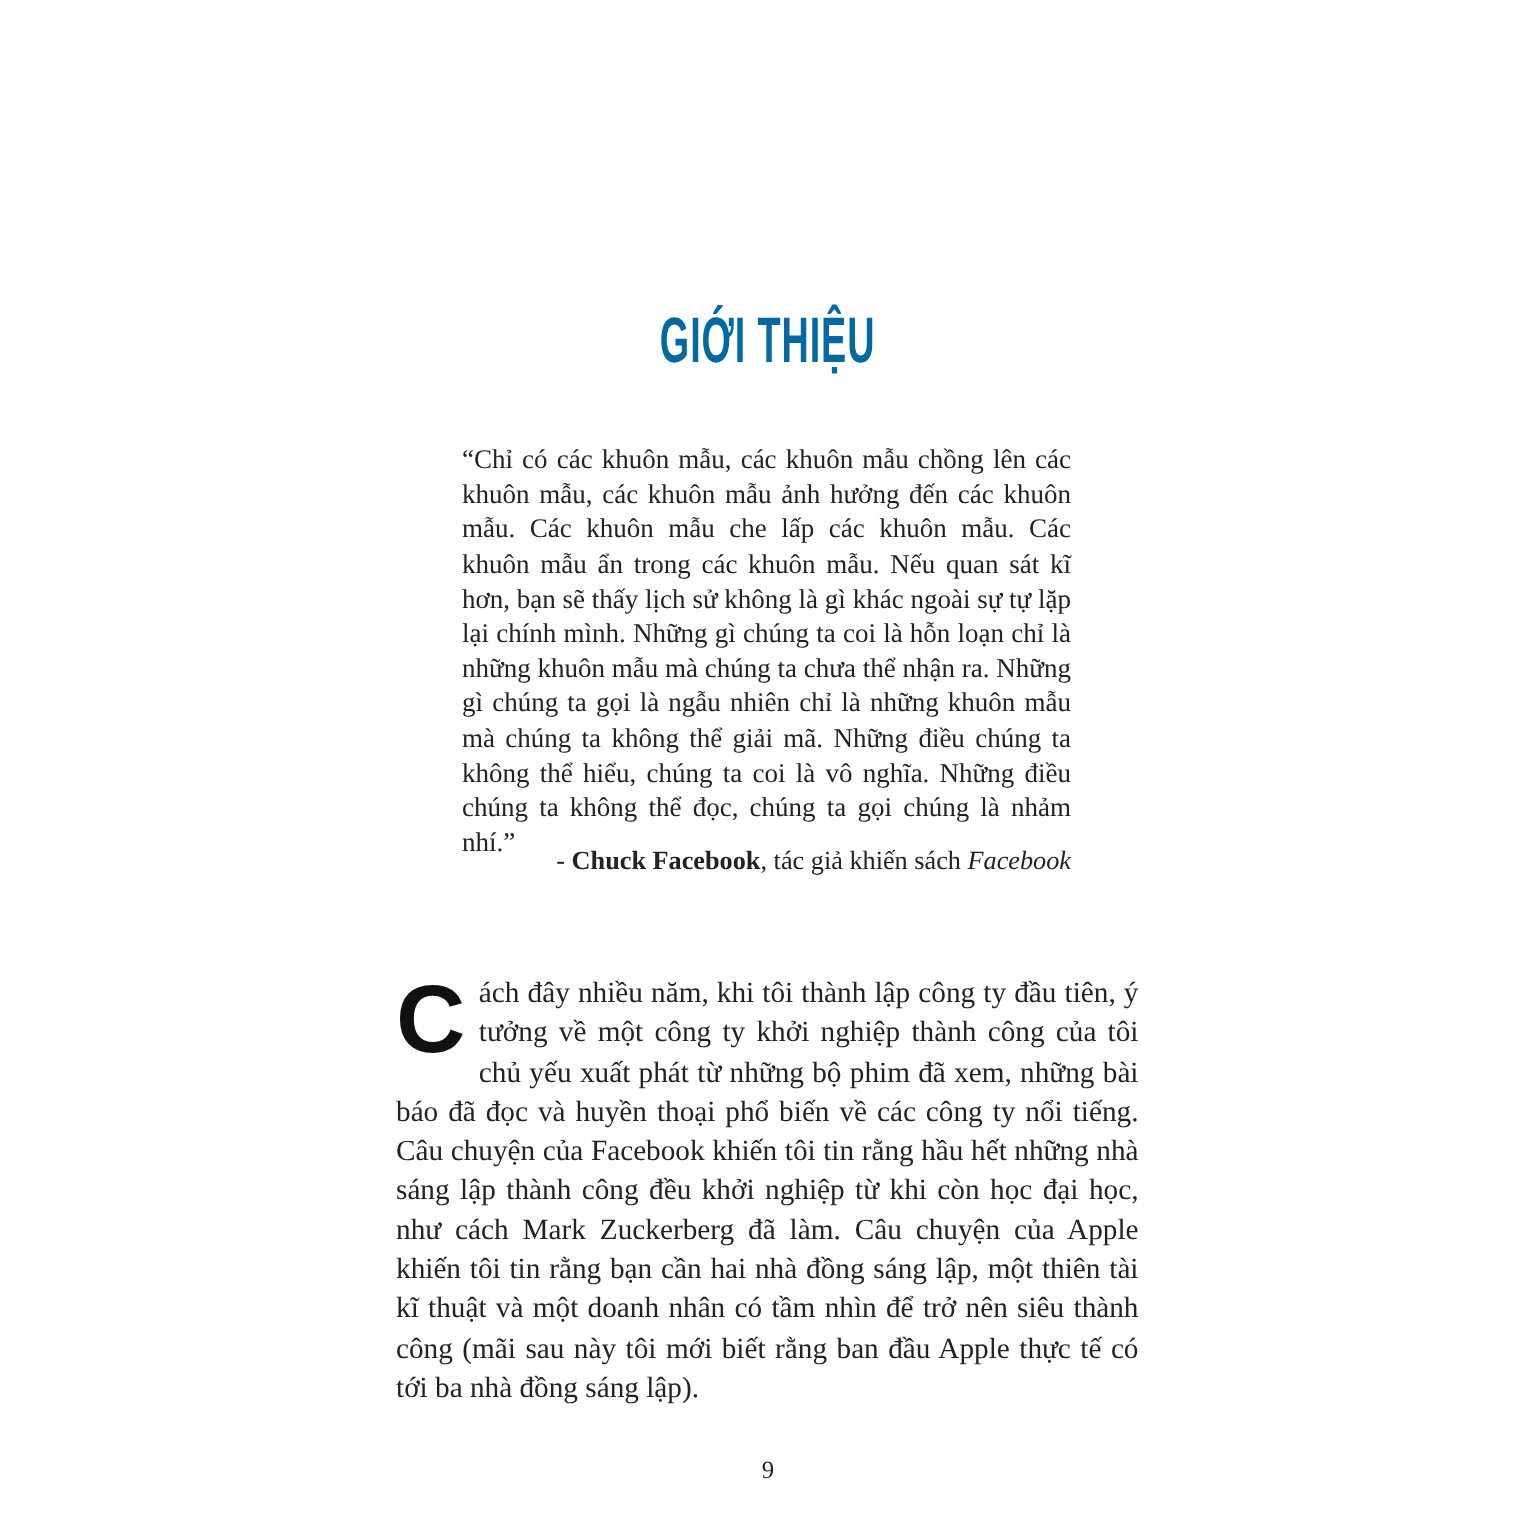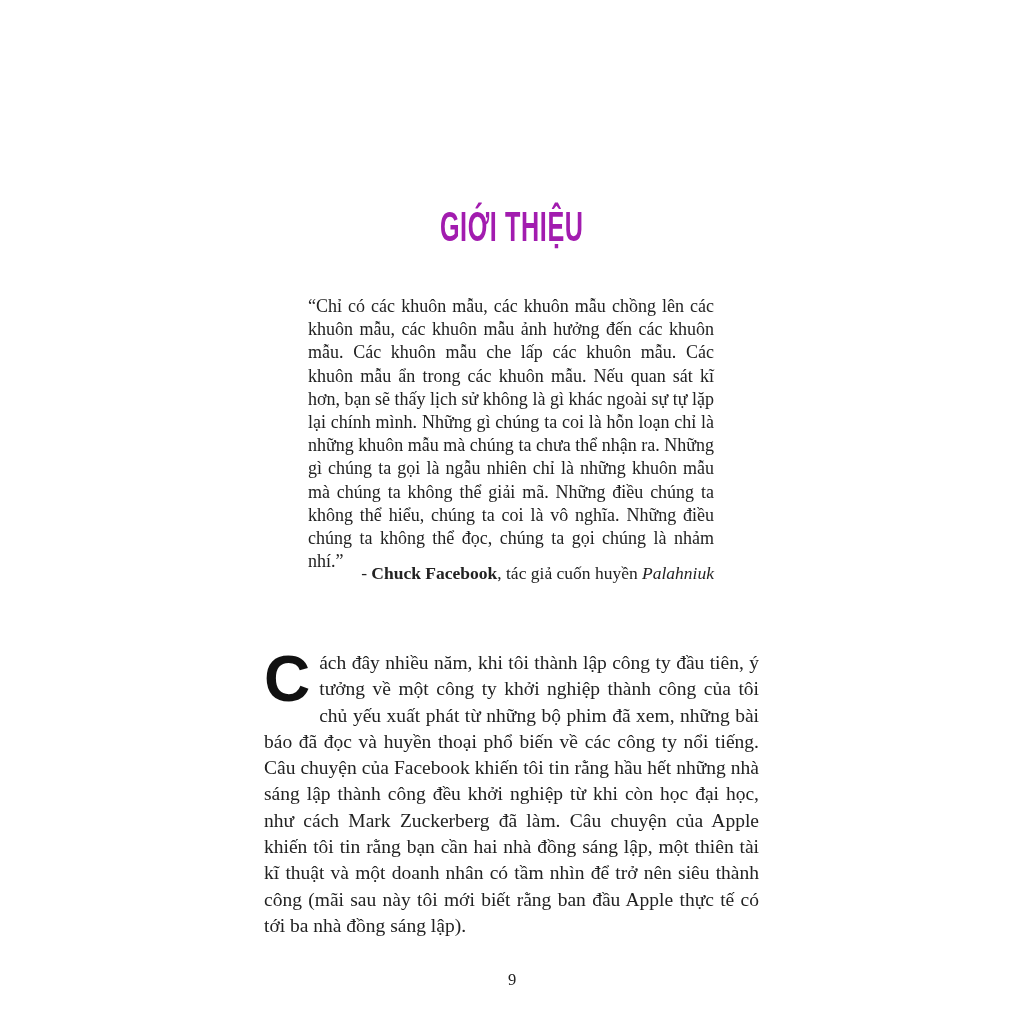--- a/index.html
+++ b/index.html
@@ -21,21 +21,21 @@
   .chapter-title {
     position: absolute;
     top: 203px;
     left: 0;
     width: 100%;
     margin: 0;
     text-align: center;
     font-family: "Liberation Sans", sans-serif;
     font-weight: bold;
     font-size: 42px;
-    color: #a21caf;
+    color: #0369a1;
   }
   .chapter-title .title-inner {
     display: inline-block;
     transform: scaleX(0.60) scaleY(1.02);
     transform-origin: center;
     letter-spacing: 1px;
     white-space: nowrap;
   }
   .epigraph {
     position: absolute;
@@ -89,19 +89,19 @@
 </style>
 </head>
 <body>
 
 <div class="page">
 
   <h1 class="chapter-title"><span class="title-inner">GIỚI THIỆU</span></h1>
 
   <div class="epigraph">“Chỉ có các khuôn mẫu, các khuôn mẫu chồng lên các khuôn mẫu, các khuôn mẫu ảnh hưởng đến các khuôn mẫu. Các khuôn mẫu che lấp các khuôn mẫu. Các khuôn mẫu ẩn trong các khuôn mẫu. Nếu quan sát kĩ hơn, bạn sẽ thấy lịch sử không là gì khác ngoài sự tự lặp lại chính mình. Những gì chúng ta coi là hỗn loạn chỉ là những khuôn mẫu mà chúng ta chưa thể nhận ra. Những gì chúng ta gọi là ngẫu nhiên chỉ là những khuôn mẫu mà chúng ta không thể giải mã. Những điều chúng ta không thể hiểu, chúng ta coi là vô nghĩa. Những điều chúng ta không thể đọc, chúng ta gọi chúng là nhảm nhí.”</div>
 
-  <div class="attribution"><span>- </span><span class="bold">Chuck Facebook</span><span>, tác giả cuốn huyền </span><span class="italic">Palahniuk</span></div>
+  <div class="attribution"><span>- </span><span class="bold">Chuck Facebook</span><span>, tác giả khiến sách </span><span class="italic">Facebook</span></div>
 
   <div class="body-paragraph"><span class="dropcap">C</span><span>ách đây nhiều năm, khi tôi thành lập công ty đầu tiên, ý tưởng về một công ty khởi nghiệp thành công của tôi chủ yếu xuất phát từ những bộ phim đã xem, những bài báo đã đọc và huyền thoại phổ biến về các công ty nổi tiếng. Câu chuyện của Facebook khiến tôi tin rằng hầu hết những nhà sáng lập thành công đều khởi nghiệp từ khi còn học đại học, như cách Mark Zuckerberg đã làm. Câu chuyện của Apple khiến tôi tin rằng bạn cần hai nhà đồng sáng lập, một thiên tài kĩ thuật và một doanh nhân có tầm nhìn để trở nên siêu thành công (mãi sau này tôi mới biết rằng ban đầu Apple thực tế có tới ba nhà đồng sáng lập).</span></div>
 
   <div class="page-number">9</div>
 
 </div>
 
 </body></html>

